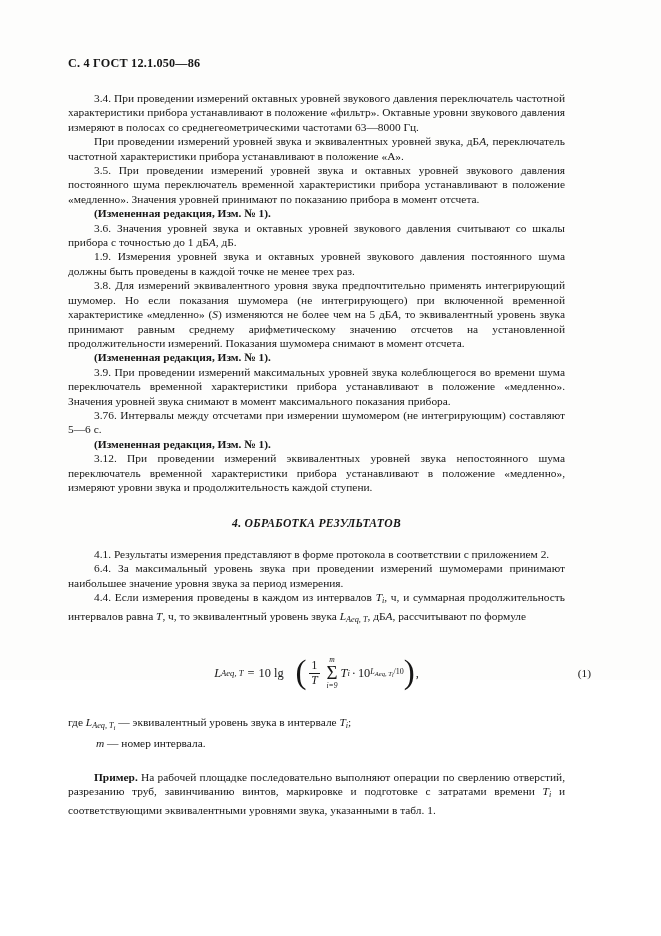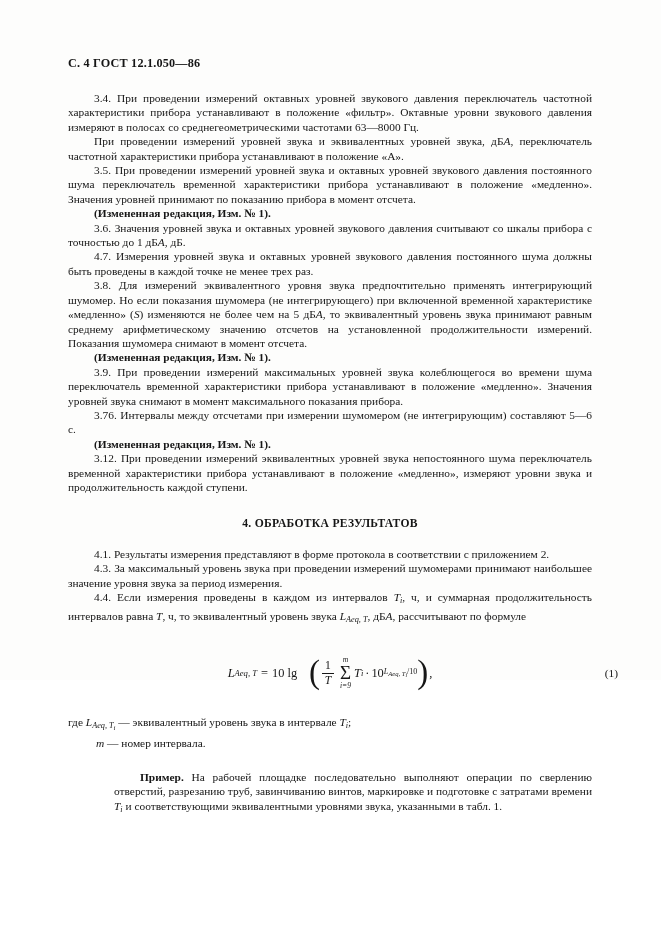--- a/index.html
+++ b/index.html
@@ -13,21 +13,21 @@
     overflow: hidden;
     font-family: "Liberation Serif", "DejaVu Serif", serif;
     color: #161616;
   }
   .page {
     position: relative;
     width: 661px;
     height: 680px;
     background: #fdfdfc;
     box-sizing: border-box;
-    padding: 56px 69px 0 68px;
+    padding: 56px 96px 0 68px;
   }
   .page-header {
     font-size: 12.2px;
     font-weight: 700;
     letter-spacing: 0.2px;
     margin-bottom: 20px;
   }
   .doc-body {
     font-size: 11.4px;
     line-height: 14.4px;
@@ -40,32 +40,32 @@
   .amend {
     font-weight: 700;
   }
   .section-heading {
     margin: 23px 0 15px 0;
     text-align: center;
     text-indent: 0;
     font-weight: 700;
     font-size: 11.6px;
     letter-spacing: 0.3px;
+    font-style: italic;
   }
   .where-line {
     margin: 0;
     text-indent: 0;
     text-align: left;
   }
   .where-line.cont {
     padding-left: 28px;
   }
   .example {
     margin-top: 20px;
-    margin-left: 46px;
   }
   .seg-b { font-weight: 700; }
   .seg-it { font-style: italic; }
   .seg-subit {
     font-style: italic;
     font-size: 0.72em;
     vertical-align: -0.28em;
     letter-spacing: 0;
   }
   .seg-subsub {
@@ -175,32 +175,32 @@
 
   <div class="page-header">С. 4 ГОСТ 12.1.050—86</div>
 
   <div class="doc-body">
 
     <p class="para">3.4. При проведении измерений октавных уровней звукового давления переключатель частотной характеристики прибора устанавливают в положение «фильтр». Октавные уровни звукового давления измеряют в полосах со среднегеометрическими частотами 63—8000 Гц.</p>
     <p class="para">При проведении измерений уровней звука и эквивалентных уровней звука, дБ<span class="seg-it">А</span>, переключатель частотной характеристики прибора устанавливают в положение «А».</p>
     <p class="para">3.5. При проведении измерений уровней звука и октавных уровней звукового давления постоянного шума переключатель временной характеристики прибора устанавливают в положение «медленно». Значения уровней принимают по показанию прибора в момент отсчета.</p>
     <p class="para amend"><span class="seg-b">(Измененная редакция, Изм. № 1).</span></p>
     <p class="para">3.6. Значения уровней звука и октавных уровней звукового давления считывают со шкалы прибора с точностью до 1 дБ<span class="seg-it">А</span>, дБ.</p>
-    <p class="para">4.7. Измерения уровней звука и октавных уровней звукового давления постоянного шума должны быть проведены в каждой точке не менее трех раз.</p>
+    <p class="para">1.9. Измерения уровней звука и октавных уровней звукового давления постоянного шума должны быть проведены в каждой точке не менее трех раз.</p>
     <p class="para">3.8. Для измерений эквивалентного уровня звука предпочтительно применять интегрирующий шумомер. Но если показания шумомера (не интегрирующего) при включенной временной характеристике «медленно» (<span class="seg-it">S</span>) изменяются не более чем на 5 дБ<span class="seg-it">А</span>, то эквивалентный уровень звука принимают равным среднему арифметическому значению отсчетов на установленной продолжительности измерений. Показания шумомера снимают в момент отсчета.</p>
     <p class="para amend"><span class="seg-b">(Измененная редакция, Изм. № 1).</span></p>
     <p class="para">3.9. При проведении измерений максимальных уровней звука колеблющегося во времени шума переключатель временной характеристики прибора устанавливают в положение «медленно». Значения уровней звука снимают в момент максимального показания прибора.</p>
     <p class="para">3.76. Интервалы между отсчетами при измерении шумомером (не интегрирующим) составляют 5—6 с.</p>
     <p class="para amend"><span class="seg-b">(Измененная редакция, Изм. № 1).</span></p>
     <p class="para">3.12. При проведении измерений эквивалентных уровней звука непостоянного шума переключатель временной характеристики прибора устанавливают в положение «медленно», измеряют уровни звука и продолжительность каждой ступени.</p>
 
     <p class="section-heading">4.  ОБРАБОТКА РЕЗУЛЬТАТОВ</p>
 
     <p class="para">4.1. Результаты измерения представляют в форме протокола в соответствии с приложением 2.</p>
-    <p class="para">4.3. За максимальный уровень звука при проведении измерений шумомерами принимают наибольшее значение уровня звука за период измерения.</p>
+    <p class="para">6.4. За максимальный уровень звука при проведении измерений шумомерами принимают наибольшее значение уровня звука за период измерения.</p>
     <p class="para">4.4. Если измерения проведены в каждом из интервалов <span class="seg-it">T</span><span class="seg-subit">i</span>, ч, и суммарная продолжительность интервалов равна <span class="seg-it">T</span>, ч, то эквивалентный уровень звука <span class="seg-it">L</span><span class="seg-subit">Aeq, T</span>, дБ<span class="seg-it">А</span>, рассчитывают по формуле</p>
 
     <div class="formula-row">
       <span class="formula">
         <span class="f-it">L</span>
           <span class="f-lhs-sub">Aeq, T</span>
           <span class="f-eq">=</span>
           <span class="f-coef">10 lg</span>
           <span class="f-paren">(</span>
           <span class="f-frac">

